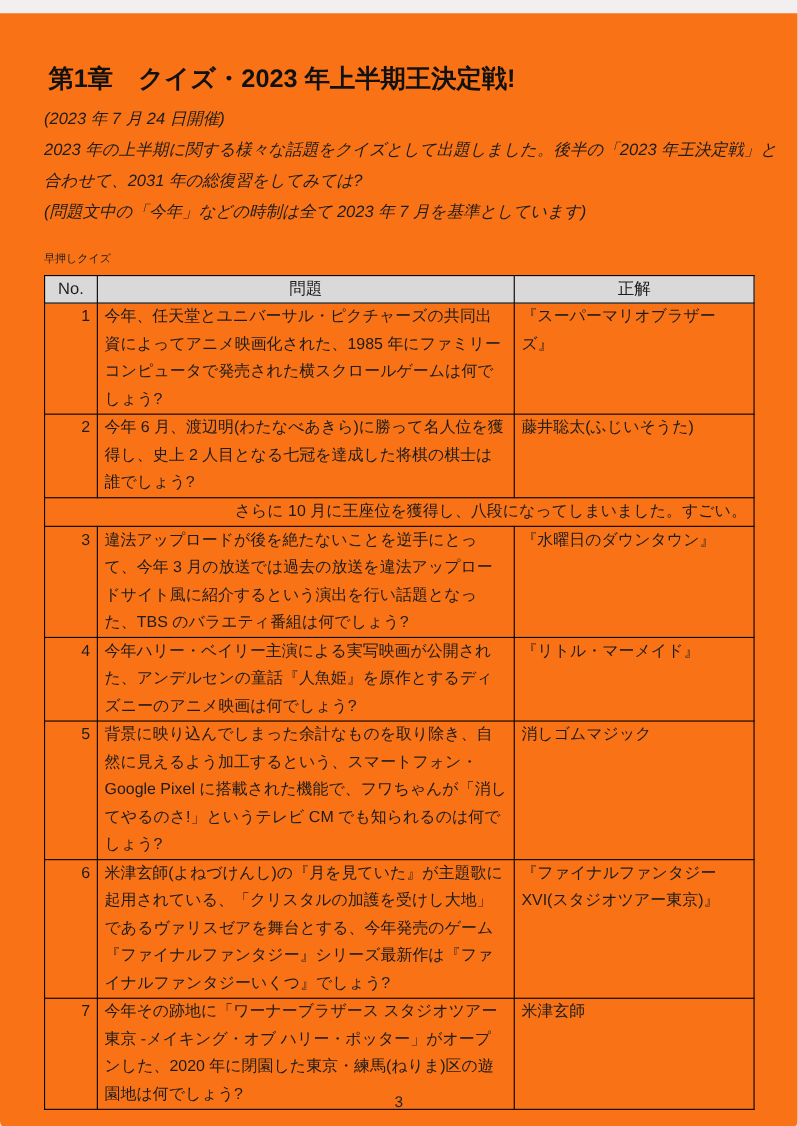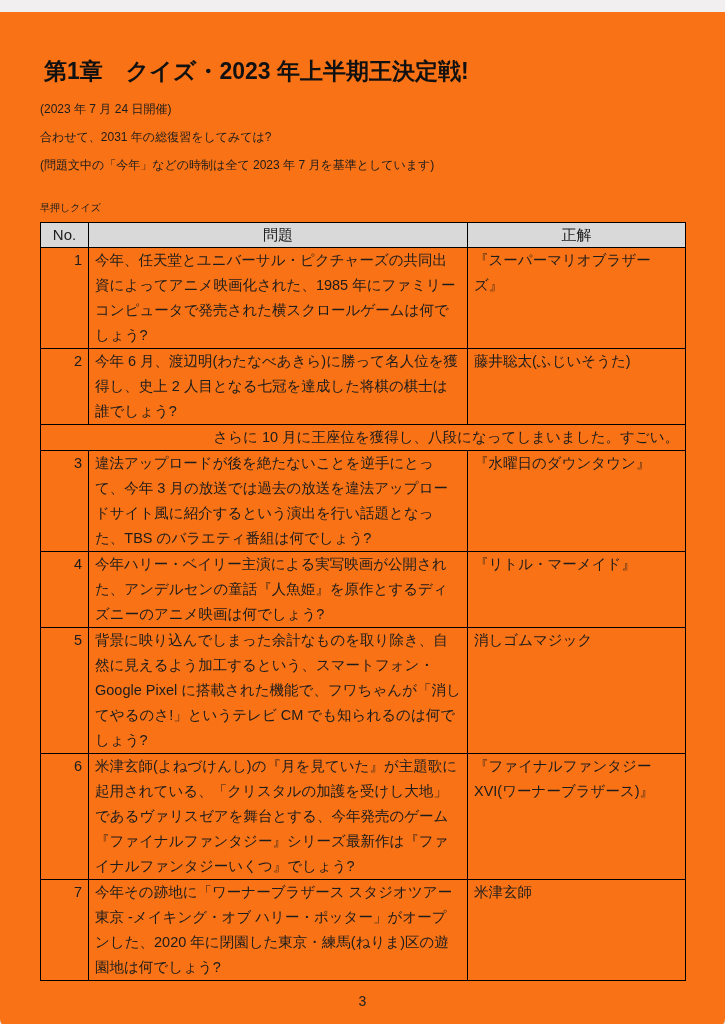--- a/index.html
+++ b/index.html
@@ -23,23 +23,24 @@
     padding: 44px 23px 0 40px;
   }
   .doc-title {
     font-size: 23px;
     font-weight: bold;
     line-height: 31px;
     margin: 0 0 8px 4px;
     color: #111;
   }
   .doc-line {
-    font-size: 12px;
+    font-size: 15px;
     line-height: 28px;
     white-space: nowrap;
+    font-style: italic;
   }
   .section-label {
     font-size: 10px;
     line-height: 24px;
     margin-top: 17px;
     margin-bottom: 2px;
   }
   table.quiz {
     border-collapse: collapse;
     table-layout: fixed;
@@ -81,20 +82,21 @@
 </style>
 </head>
 <body>
 
 <div class="page">
   <div class="content">
 
     <h1 class="doc-title">第1章　クイズ・2023 年上半期王決定戦!</h1>
 
     <div class="doc-line">(2023 年 7 月 24 日開催)</div>
+    <div class="doc-line">2023 年の上半期に関する様々な話題をクイズとして出題しました。後半の「2023 年王決定戦」と</div>
     <div class="doc-line">合わせて、2031 年の総復習をしてみては?</div>
     <div class="doc-line">(問題文中の「今年」などの時制は全て 2023 年 7 月を基準としています)</div>
 
     <div class="section-label">早押しクイズ</div>
 
     <table class="quiz">
       <colgroup>
         <col style="width:48px">
         <col style="width:379px">
         <col style="width:218px">
@@ -131,21 +133,21 @@
           <td>『リトル・マーメイド』</td>
         </tr>
         <tr>
           <td class="cell-no">5</td>
           <td>背景に映り込んでしまった余計なものを取り除き、自然に見えるよう加工するという、スマートフォン・Google Pixel に搭載された機能で、フワちゃんが「消してやるのさ!」というテレビ CM でも知られるのは何でしょう?</td>
           <td>消しゴムマジック</td>
         </tr>
         <tr>
           <td class="cell-no">6</td>
           <td>米津玄師(よねづけんし)の『月を見ていた』が主題歌に起用されている、「クリスタルの加護を受けし大地」であるヴァリスゼアを舞台とする、今年発売のゲーム『ファイナルファンタジー』シリーズ最新作は『ファイナルファンタジーいくつ』でしょう?</td>
-          <td>『ファイナルファンタジーXVI(ワーナーブラザース)』</td>
+          <td>『ファイナルファンタジーXVI(スタジオツアー東京)』</td>
         </tr>
         <tr>
           <td class="cell-no">7</td>
           <td>今年その跡地に「ワーナーブラザース スタジオツアー東京 -メイキング・オブ ハリー・ポッター」がオープンした、2020 年に閉園した東京・練馬(ねりま)区の遊園地は何でしょう?</td>
           <td>米津玄師</td>
         </tr>
       </tbody>
     </table>
 
   </div>

